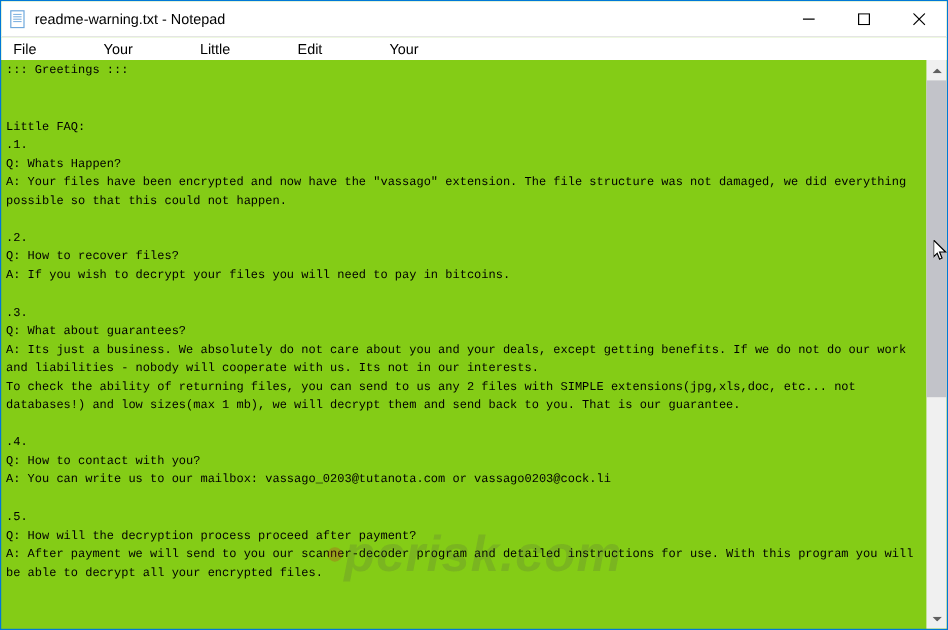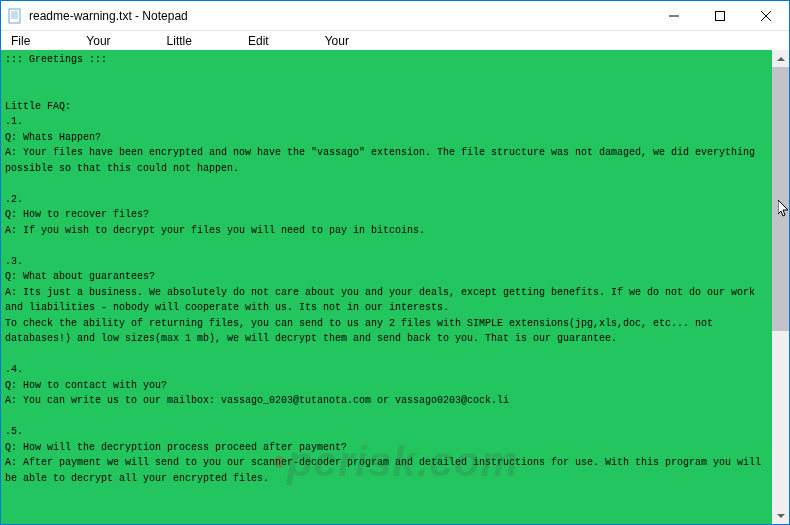--- a/index.html
+++ b/index.html
@@ -8,21 +8,21 @@
       height: 525px;
       font-family: "Segoe UI", Arial, sans-serif;
       background: #fff;
       overflow: hidden;
       position: relative;
     }
     .window {
       width: 790px;
       height: 525px;
       border: 1px solid #0078d7;
-      background: #22c55e;
+      background: #84cc16;
       display: flex;
       flex-direction: column;
     }
     .titlebar {
       height: 30px;
       background: #fff;
       display: flex;
       align-items: center;
       padding-left: 6px;
       border-bottom: 1px solid #e5e5e5;

